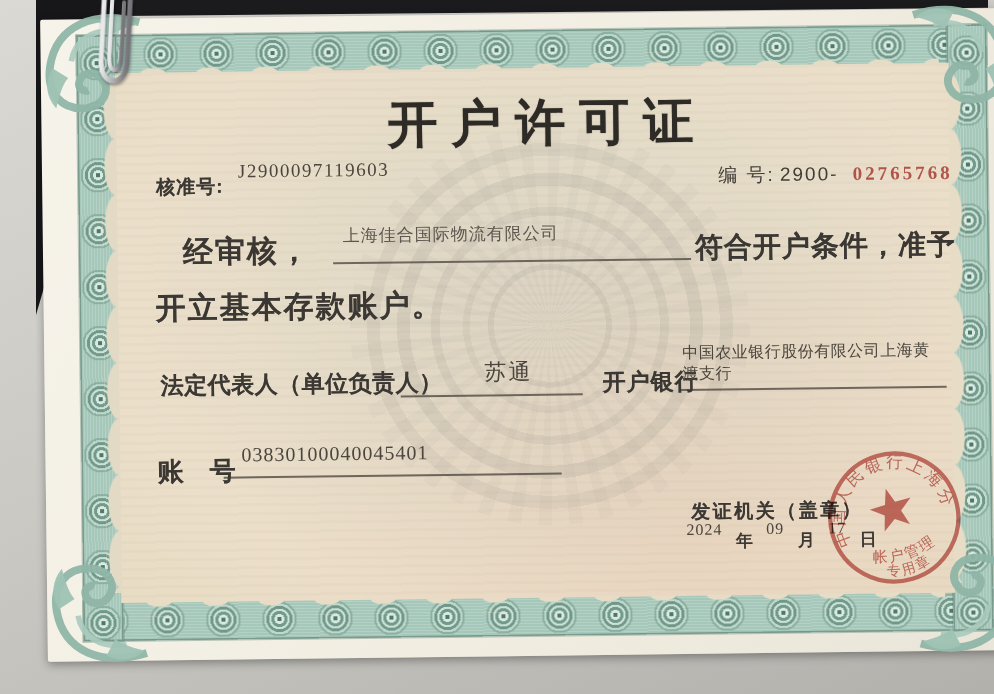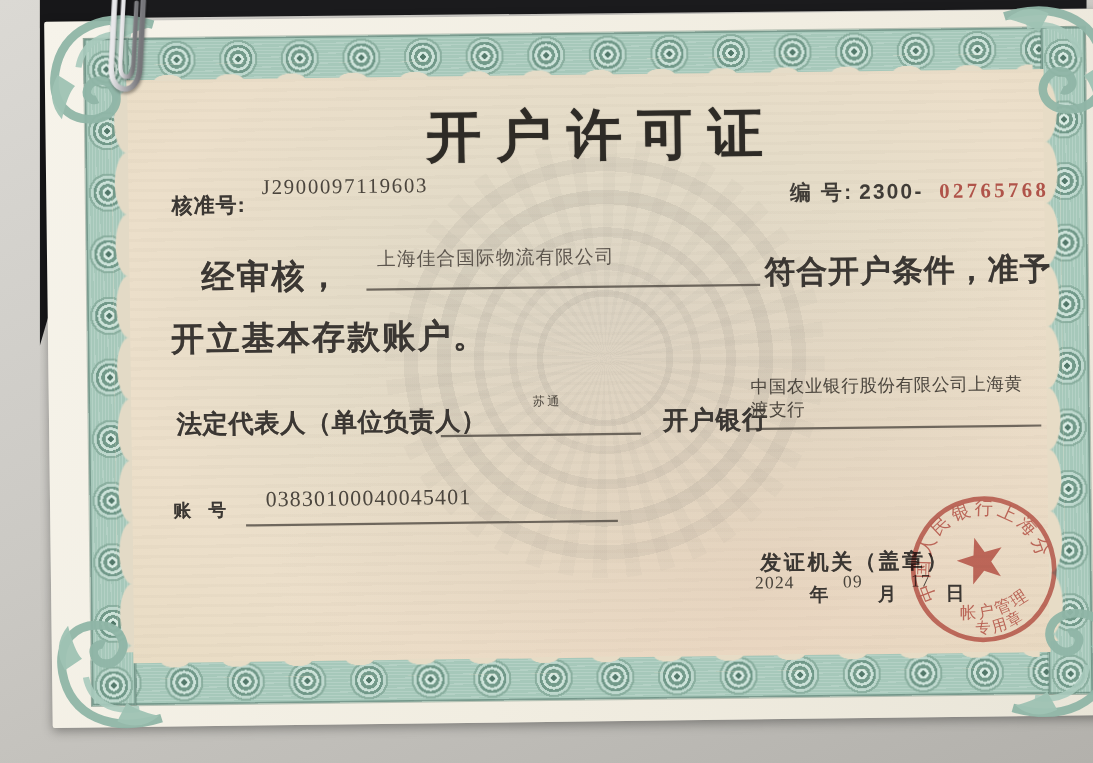--- a/index.html
+++ b/index.html
@@ -73,31 +73,31 @@
 
   
   .txt{position:absolute;z-index:3;white-space:nowrap;}
   .lab{font-family:"Liberation Sans",sans-serif;font-weight:700;color:#3b3733;text-shadow:0 0 .5px rgba(59,55,51,.55);}
   .val{font-family:"Liberation Serif",serif;color:#4c463e;}
   .title{left:54px;right:0;top:76px;text-align:center;font-family:"Liberation Serif",serif;
          font-weight:900;font-size:50px;letter-spacing:14px;color:#2e2b26;text-shadow:0 0 1px rgba(46,43,38,.7);}
   .approval-label{left:114px;top:156px;font-size:19px;letter-spacing:1px;}
   .approval-value{left:196px;top:143px;font-size:19px;letter-spacing:1.5px;}
   .serial{left:676px;top:151px;font-size:19px;}
-  .serial .lab-inline{font-weight:700;letter-spacing:2px;color:#403c37;}
+  .serial .lab-inline{font-weight:400;letter-spacing:2px;color:#403c37;}
   .serial-number{font-family:"Liberation Serif",serif;font-weight:700;color:#b0544a;letter-spacing:3px;margin-left:9px;}
   .reviewed{left:140px;top:214px;font-size:30px;letter-spacing:2px;}
   .company{left:300px;top:208px;font-size:17px;letter-spacing:1px;color:#5d564e;}
   .approved{left:652px;top:217px;font-size:28px;letter-spacing:1px;}
   .open-account{left:112px;top:270px;font-size:30px;letter-spacing:2px;}
   .legalrep-label{left:116px;top:352px;font-size:23px;letter-spacing:.5px;}
-  .legalrep-name{left:440px;top:343px;font-size:11px;letter-spacing:2px;}
+  .legalrep-name{left:440px;top:343px;font-size:22px;letter-spacing:2px;}
   .bank-label{left:558px;top:354px;font-size:23px;letter-spacing:1px;}
   .bank-name{left:638px;top:330px;font-size:16px;letter-spacing:.5px;white-space:normal;width:272px;line-height:21px;}
-  .acct-label{left:112px;top:436px;font-size:16px;}
+  .acct-label{left:112px;top:436px;font-size:26px;}
   .acct-value{left:196px;top:426px;font-size:20px;letter-spacing:1px;}
   .issuer{left:645px;top:487px;font-size:19px;letter-spacing:2.5px;}
   .dateline{left:640px;top:508px;font-size:16px;}
   .dateline .num{font-family:"Liberation Serif",serif;color:#4a443c;position:relative;top:-2px;letter-spacing:1px;}
   .dateline .unit{font-weight:700;color:#3b3733;position:relative;top:10px;font-size:17px;}
   .dateline span{margin-right:9px;}
 
   .fill-line{position:absolute;height:0;border-bottom:2px solid rgba(80,74,66,.8);z-index:2;}
   .line-company{left:290px;top:246px;width:358px;}
   .line-legalrep{left:356px;top:380px;width:182px;}
@@ -158,21 +158,21 @@
     <div class="scal scal-right"></div>
     <div class="rosette"></div>
 
     <div class="txt title">开户许可证</div>
 
     <div class="txt lab approval-label">核准号:</div>
     <div class="txt val approval-value">J2900097119603</div>
 
     <div class="txt serial">
       <span class="lab-inline">编 号:</span>
-      <span class="lab-inline">2300-</span>
+      <span class="lab-inline">2900-</span>
       <span class="serial-number">02765768</span>
     </div>
 
     <div class="txt lab reviewed">经审核，</div>
     <div class="txt val company">上海佳合国际物流有限公司</div>
     <div class="fill-line line-company"></div>
     <div class="txt lab approved">符合开户条件，准予</div>
     <div class="txt lab open-account">开立基本存款账户。</div>
 
     <div class="txt lab legalrep-label">法定代表人（单位负责人）</div>

